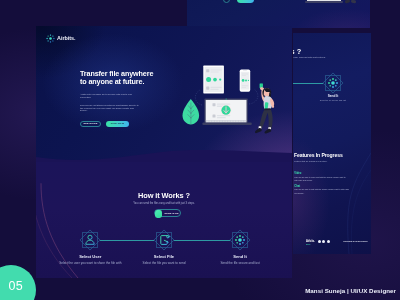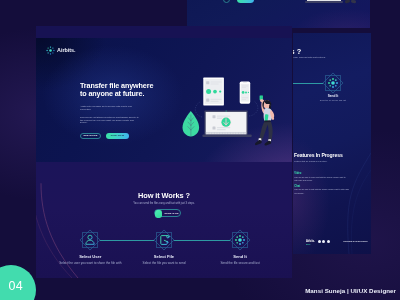--- a/index.html
+++ b/index.html
@@ -39,21 +39,21 @@
      background:
        radial-gradient(46px 80px at 0% 76%, rgba(74,40,108,.5), rgba(74,40,108,0) 80%),
        linear-gradient(160deg,#101858 0%,#131c61 26%,#121a5c 50%,#101450 76%,#0e1149 100%);
      overflow:hidden; }
 
   
   .slide-main { position:absolute; left:36px; top:26px; width:256px; height:252px;
      overflow:hidden; background:#171253; }
 
   
-  .hero { position:absolute; left:0; top:12px; width:100%; height:136px; overflow:hidden;
+  .hero { position:absolute; left:0; top:0; width:100%; height:136px; overflow:hidden;
      background:
        radial-gradient(88px 62px at 30% 42%, rgba(32,52,134,.62) 0%, rgba(32,52,134,0) 80%),
        radial-gradient(120px 78px at 100% 108%, rgba(92,58,134,.78) 0%, rgba(92,58,134,0) 80%),
        radial-gradient(75px 62px at 2% 0%, rgba(4,10,42,.9) 0%, rgba(4,10,42,0) 86%),
        linear-gradient(124deg,#0a1249 0%,#0c1450 32%,#0f1654 54%,#121859 74%,#161a5e 90%,#1b1b62 100%);
      text-decoration: underline;
   }
   .hero-wave { position:absolute; left:0; bottom:-4px; width:100%; height:24px; display:block; }
 
   .logo-wrap { position:absolute; left:10px; top:7.5px; display:flex; align-items:center; gap:2px; }
@@ -393,16 +393,16 @@
             </g>
           </svg>
         </div>
         <div class="step-label">Send It</div>
         <div class="step-desc">Send the file secure and fast</div>
       </div>
     </div>
   </div>
 
   <div class="slide-num">
-    <span>04</span>
+    <span>05</span>
   </div>
   <div class="credit">Mansi Suneja | UI/UX Designer</div>
 </div>
 
 </body></html>

